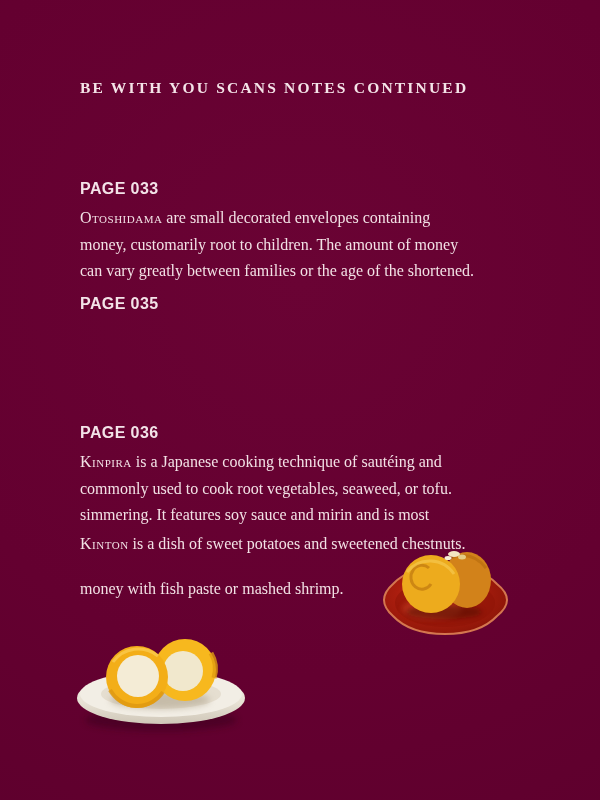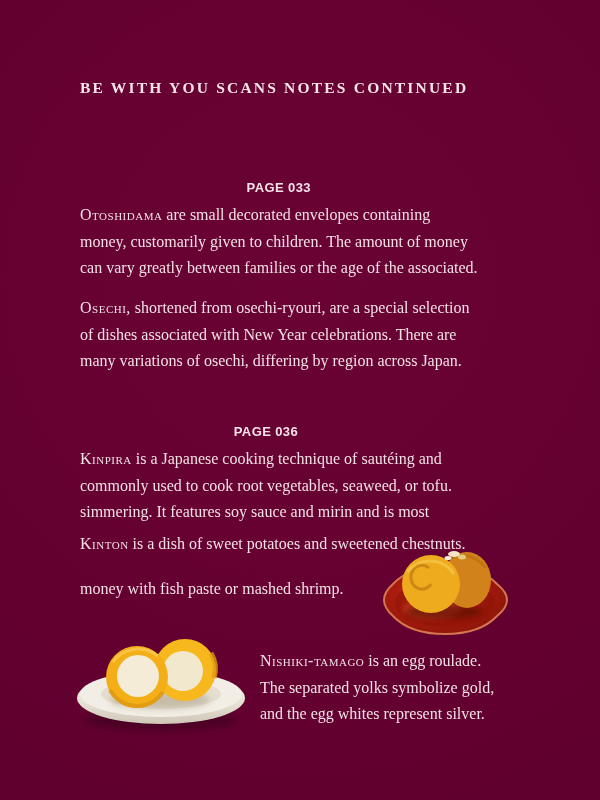--- a/index.html
+++ b/index.html
@@ -10,50 +10,46 @@
     color:#f2e1e5;
   }
   .title{
     position:absolute;left:80px;top:79px;margin:0;
     font-size:15.5px;font-weight:700;letter-spacing:2.2px;
     color:#f4e4e8;white-space:nowrap;
   }
   .note{position:absolute;left:80px;}
   .page-label{
     font-family:"Liberation Sans", sans-serif;
-    font-weight:700;font-size:13px;letter-spacing:.4px;
-    color:#f3e3e8;margin:0 0 7px 0;text-align:center;
+    font-weight:700;font-size:16px;letter-spacing:.4px;
+    color:#f3e3e8;margin:0 0 7px 0;
   }
   .body{font-size:16px;line-height:26.5px;margin:0;font-weight:400;}
   .line{display:block;white-space:nowrap;}
   .term{font-variant:small-caps;letter-spacing:.5px;}
   .photo{position:absolute;}
 </style>
 </head>
 <body>
 
 <div class="page">
 
   <h1 class="title">BE WITH YOU SCANS NOTES CONTINUED</h1>
 
   <div class="note" style="top:180px">
     <div class="page-label">PAGE 033</div>
     <p class="body">
         <span class="line"><span class="term">Otoshidama</span> <span>are small decorated envelopes containing</span></span>
-        <span class="line">money, customarily given to children. The amount of money</span>
-        <span class="line">can vary greatly between families or the age of the associated.</span>
+        <span class="line">money, customarily root to children. The amount of money</span>
+        <span class="line">can vary greatly between families or the age of the shortened.</span>
       </p>
   </div>
 
   <div class="note" style="top:295px">
-    <p class="body">
-        <span class="line"><span class="term">Osechi,</span> <span>shortened from osechi-ryouri, are a special selection</span></span>
-        <span class="line">of dishes associated with New Year celebrations. There are</span>
-        <span class="line">many variations of osechi, differing by region across Japan.</span>
-      </p>
+    <div class="page-label">PAGE 035</div>
   </div>
 
   <div class="note" style="top:424px">
     <div class="page-label">PAGE 036</div>
     <p class="body">
         <span class="line"><span class="term">Kinpira</span> <span>is a Japanese cooking technique of sautéing and</span></span>
         <span class="line">commonly used to cook root vegetables, seaweed, or tofu.</span>
         <span class="line">simmering. It features soy sauce and mirin and is most</span>
       </p>
   </div>
@@ -126,21 +122,14 @@
     <circle cx="119" cy="40" r="31" fill="#f7b81e"></circle>
     <path d="M145,23 A31,31 0 0 1 148,48" fill="none" stroke="#e09c10" stroke-width="5" opacity="0.8"></path>
     <circle cx="117" cy="41" r="20" fill="#f1e8cd"></circle>
 
     <circle cx="71" cy="47" r="31" fill="#f3ae18"></circle>
     <path d="M44,60 A31,31 0 0 0 97,62" fill="none" stroke="#dd9712" stroke-width="4" opacity="0.8"></path>
     <circle cx="72" cy="46" r="21" fill="#f4ecd6"></circle>
     <path d="M47,32 A31,31 0 0 1 92,26" fill="none" stroke="#fbcd55" stroke-width="3" opacity="0.7"></path>
   </svg>
 
-  <div class="note" style="left:260px;top:648px">
-    <p class="body">
-        <span class="line"><span class="term">Nishiki-tamago</span> <span>is an egg roulade.</span></span>
-        <span class="line">The separated yolks symbolize gold,</span>
-        <span class="line">and the egg whites represent silver.</span>
-      </p>
-  </div>
 
 </div>
 
 </body></html>

